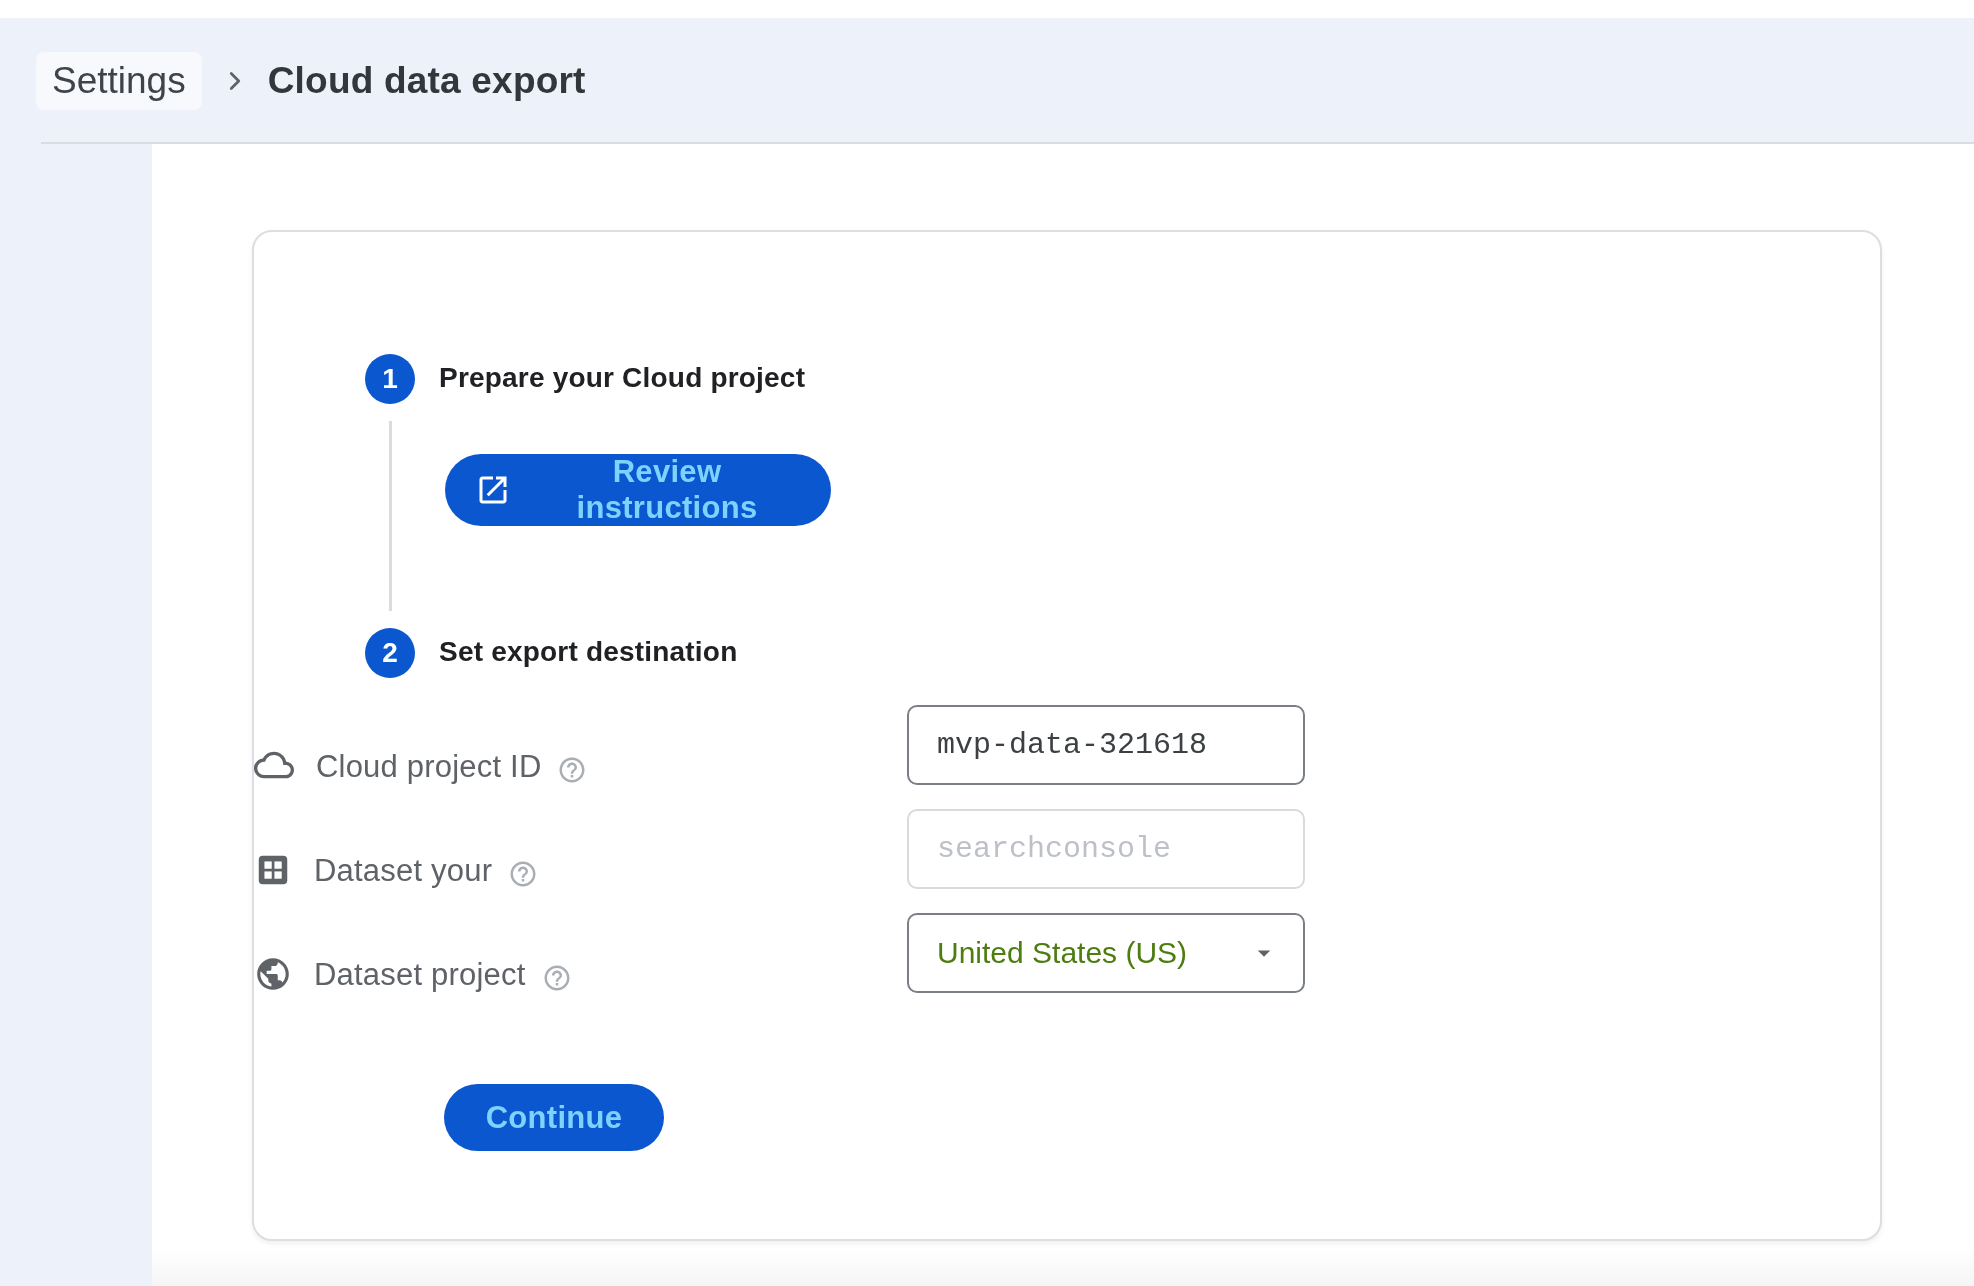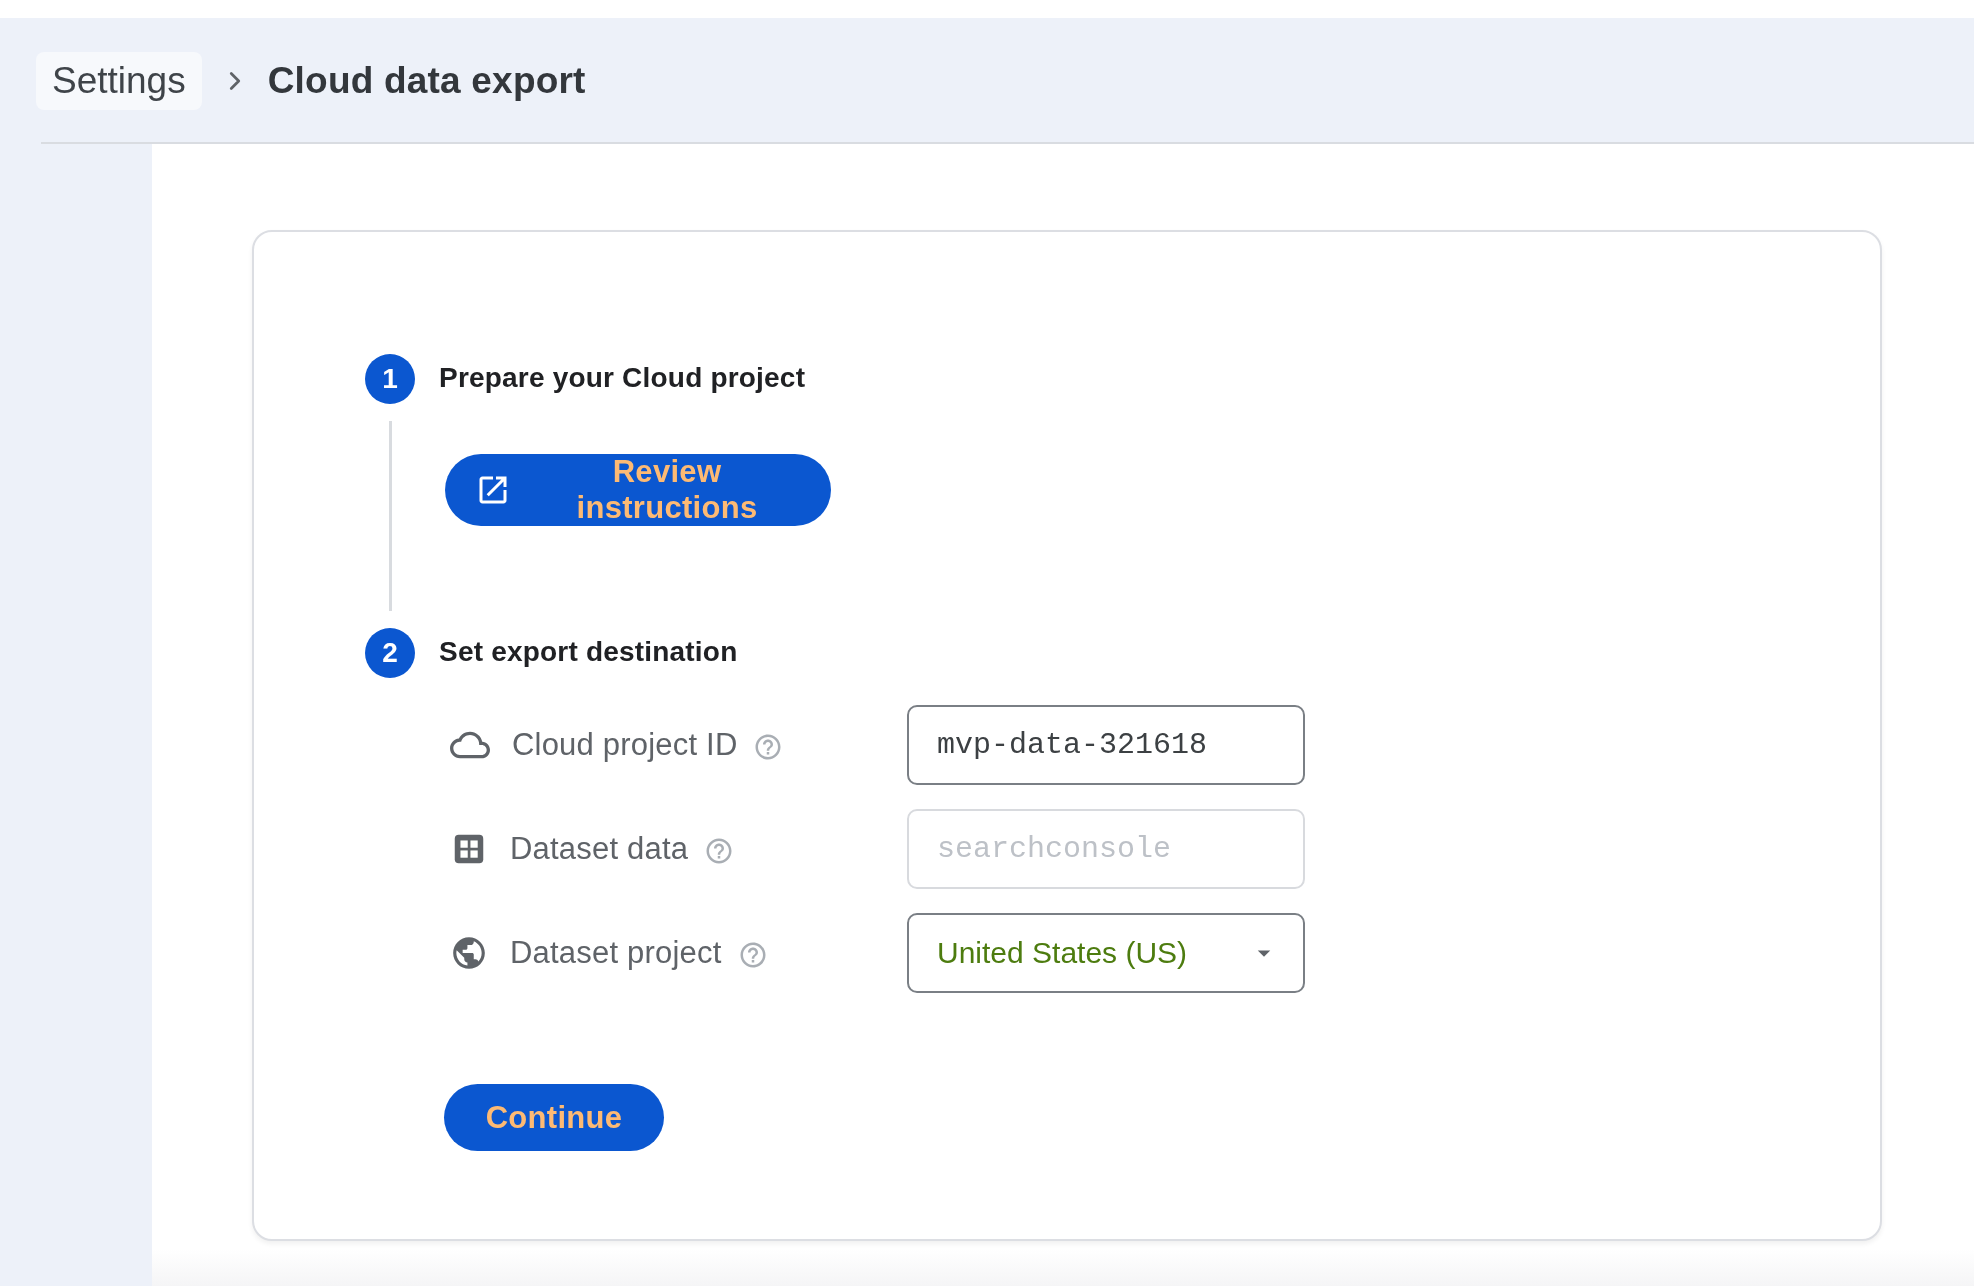--- a/index.html
+++ b/index.html
@@ -117,21 +117,21 @@
     left: 135px;
     top: 189px;
     width: 2.5px;
     height: 190px;
     background: #d8dbdf;
   }
 
   .pill-button {
     position: absolute;
     background: var(--accent, #0b57d0);
-    color: #fdba74;
+    color: #7dd3fc;
     border: none;
     border-radius: 36px;
     display: flex;
     align-items: center;
     justify-content: center;
     font-family: inherit;
     font-size: 31px;
     font-weight: bold;
     letter-spacing: 0.3px;
     cursor: pointer;
@@ -146,22 +146,21 @@
     left: 190px; top: 852px;
     width: 220px; height: 67px;
   }
 
   
   .form-row {
     position: absolute;
     left: 0; right: 4px;
     height: 80px;
     display: flex;
-    align-items: center;
-    padding-left: 196px;
+    align-items: flex-end;
   }
   .row-project  { top: 473px; }
   .row-dataset  { top: 577px; }
   .row-location { top: 681px; }
 
   .row-icon { flex: none; display: flex; align-items: center; }
   .row-label {
     margin-left: 22px;
     font-size: 31px;
     color: #5f6368;
@@ -266,21 +265,21 @@
       <div class="form-row row-dataset">
         <span class="row-icon">
           <svg width="38" height="38" viewBox="0 0 24 24">
             <rect x="3" y="3" width="18" height="18" rx="2.5" fill="#5f6368"></rect>
             <rect x="6.6" y="6.6" width="4.6" height="4.6" fill="#ffffff"></rect>
             <rect x="12.9" y="6.6" width="4.6" height="4.6" fill="#ffffff"></rect>
             <rect x="6.6" y="12.9" width="4.6" height="4.6" fill="#ffffff"></rect>
             <rect x="12.9" y="12.9" width="4.6" height="4.6" fill="#ffffff"></rect>
           </svg>
         </span>
-        <span class="row-label">Dataset data</span>
+        <span class="row-label">Dataset your</span>
         <span class="help-icon">
           <svg width="30" height="30" viewBox="0 0 24 24" fill="#a9aeb4">
             <path d="M11 18h2v-2h-2v2zm1-16C6.48 2 2 6.48 2 12s4.48 10 10 10 10-4.48 10-10S17.52 2 12 2zm0 18c-4.41 0-8-3.59-8-8s3.59-8 8-8 8 3.59 8 8-3.59 8-8 8zm0-14c-2.21 0-4 1.79-4 4h2c0-1.1.9-2 2-2s2 .9 2 2c0 2-3 1.75-3 5h2c0-2.25 3-2.5 3-5 0-2.21-1.79-4-4-4z"></path>
           </svg>
         </span>
         <input class="field-input empty" type="text" placeholder="searchconsole" style="">
       </div>
 
       <div class="form-row row-location">
         <span class="row-icon">

